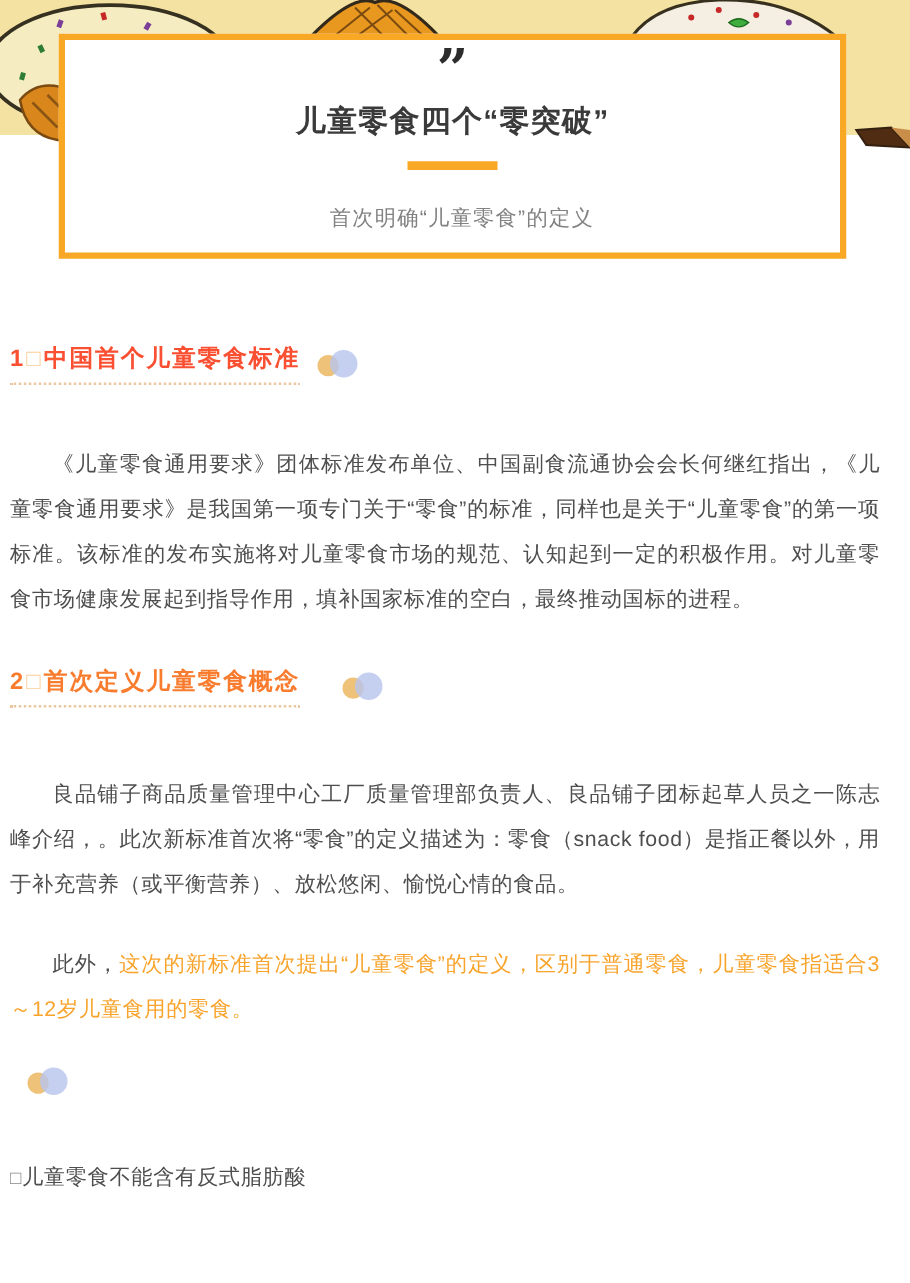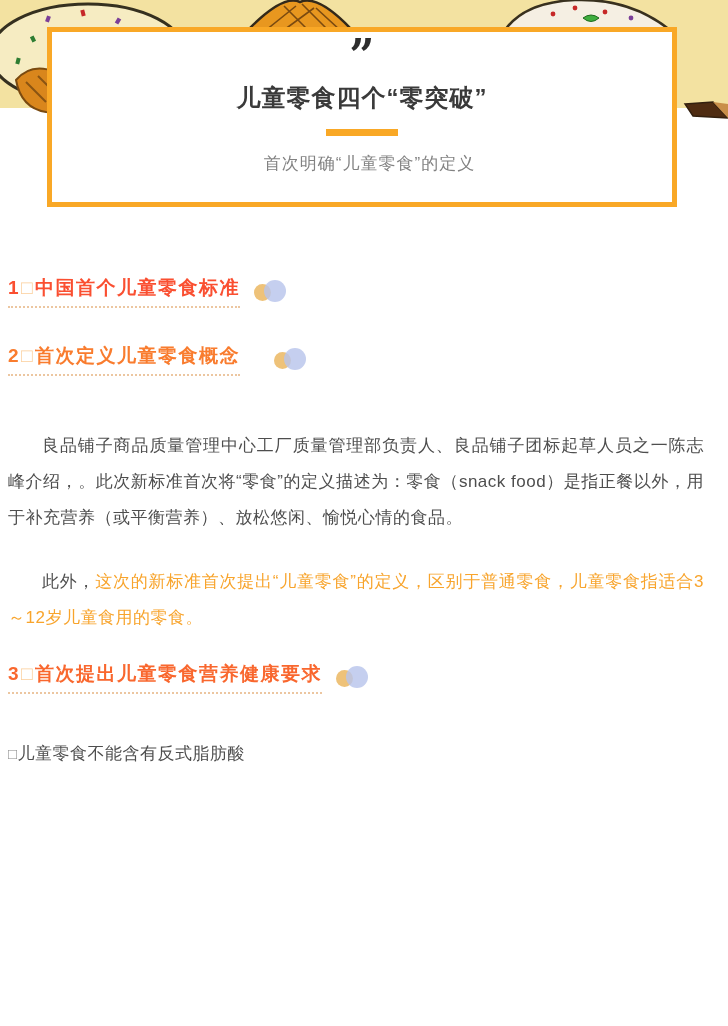--- a/index.html
+++ b/index.html
@@ -17,21 +17,21 @@
   }
   .quote-mark{
     margin-top:2px;font-size:44px;line-height:1.0;font-weight:bold;
     color:#2d2d2d;font-family:"DejaVu Serif",serif;
   }
   .card-title{
     margin-top:8px;font-size:24px;line-height:24px;font-weight:bold;
     color:#3a3a3a;letter-spacing:1px;
   }
   .card-divider{width:72px;height:7px;background:#f9a826;margin:19px auto 0;}
-  .card-subtitle{margin-top:17px;font-size:17px;line-height:22px;color:#828282;letter-spacing:1px;padding-left:15px;}
+  .card-subtitle{margin-top:28px;font-size:17px;line-height:22px;color:#828282;letter-spacing:1px;padding-left:15px;}
   
   .content{padding:168px 24px 0 8px;}
   .section-heading{display:flex;align-items:flex-end;margin:0;}
   .heading-text-wrap{
     display:inline-block;font-size:19px;line-height:23px;font-weight:bold;
     letter-spacing:1.5px;padding-bottom:7px;
     border-bottom:2px dotted #ecc6a0;
   }
   .h1c{color:#fa4f31;} .h2c{color:#f97c2e;} .h3c{color:#f9672e;}
   .tofu{color:#fbcf9b;font-weight:bold;padding:0 1px;}
@@ -103,35 +103,35 @@
 <div class="content">
 
   <div class="section-heading">
     <span class="heading-text-wrap h1c"><span>1</span><span class="tofu">□</span><span>中国首个儿童零食标准</span></span>
     <span class="badge">
       <span class="c1"></span>
       <span class="c2"></span>
     </span>
   </div>
 
+  <p class="para p-sec1">《儿童零食通用要求》团体标准发布单位、中国副食流通协会会长何继红指出，《儿童零食通用要求》是我国第一项专门关于“零食”的标准，同样也是关于“儿童零食”的第一项标准。该标准的发布实施将对儿童零食市场的规范、认知起到一定的积极作用。对儿童零食市场健康发展起到指导作用，填补国家标准的空白，最终推动国标的进程。</p>
 
   <div class="section-heading h2-block">
     <span class="heading-text-wrap h2c"><span>2</span><span class="tofu">□</span><span>首次定义儿童零食概念</span></span>
     <span class="badge">
       <span class="c1"></span>
       <span class="c2"></span>
     </span>
   </div>
 
   <p class="para p-sec2">良品铺子商品质量管理中心工厂质量管理部负责人、良品铺子团标起草人员之一陈志峰介绍，。此次新标准首次将“零食”的定义描述为：零食（snack food）是指正餐以外，用于补充营养（或平衡营养）、放松悠闲、愉悦心情的食品。</p>
 
   <p class="para p-highlight"><span>此外，</span><span class="hl">这次的新标准首次提出“儿童零食”的定义，区别于普通零食，儿童零食指适合3～12岁儿童食用的零食。</span></p>
 
   <div class="section-heading h3-block">
-    <span class="heading-text-wrap h3c"><span>3</span><span class="tofu">□</span><span>首次提出儿童零食营养健康要求</span></span>
     <span class="badge">
       <span class="c1"></span>
       <span class="c2"></span>
     </span>
   </div>
 
   <p class="bullet-line"><span class="bullet-marker">□</span><span>儿童零食不能含有反式脂肪酸</span></p>
 
 </div>
 

